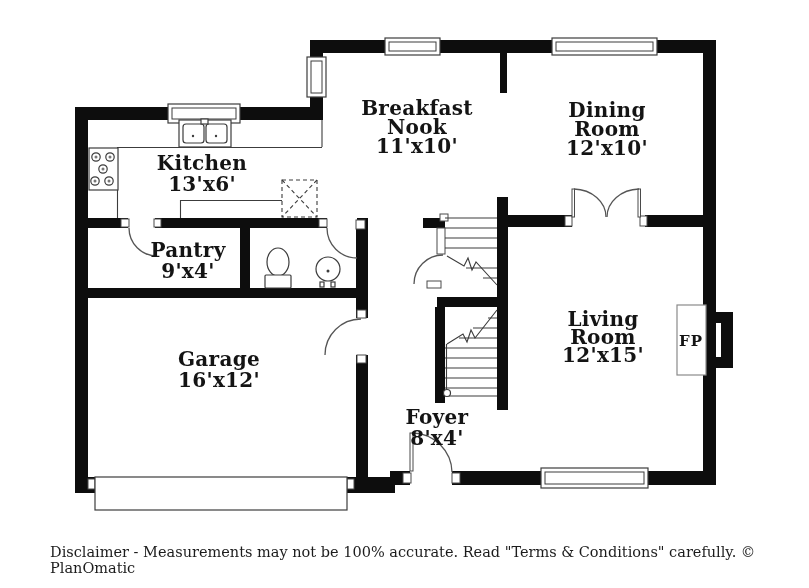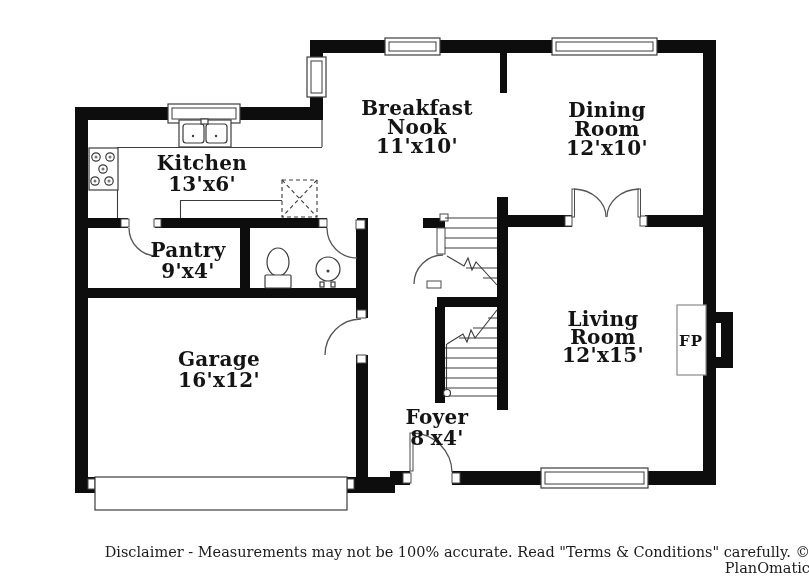--- a/index.html
+++ b/index.html
@@ -14,21 +14,21 @@
   .arc{stroke:#555555;stroke-width:1.3;fill:none;}
   .leaf{fill:#ffffff;stroke:#4a4a4a;stroke-width:1;}
   .dash{stroke:#3c3c3c;stroke-width:1.1;fill:#ffffff;stroke-dasharray:4 3;}
   .dashl{stroke:#3c3c3c;stroke-width:1.1;fill:none;stroke-dasharray:4 3;}
   .winO{fill:#ffffff;stroke:#3c3c3c;stroke-width:1.2;}
   .winI{fill:none;stroke:#3c3c3c;stroke-width:1;}
   text.room{font-family:"DejaVu Serif",serif;font-weight:700;fill:#141414;
             font-size:20px;text-anchor:middle;letter-spacing:0.3px;}
   text.fp{font-family:"DejaVu Serif",serif;font-weight:700;fill:#141414;
           font-size:15px;text-anchor:middle;letter-spacing:1px;}
-  .disclaimer{position:absolute;left:50px;top:544px;width:760px;text-align:right;
+  .disclaimer{position:absolute;left:50px;top:544px;width:760px;text-align:left;
               font-family:"DejaVu Serif",serif;font-size:14.5px;color:#1c1c1c;}
 </style>
 </head>
 <body>
 
 <div class="plan-wrap">
 <svg width="809" height="588" viewBox="0 0 809 588">
 
   <g>
     <rect class="wall" x="310" y="40" width="406" height="13"></rect>

